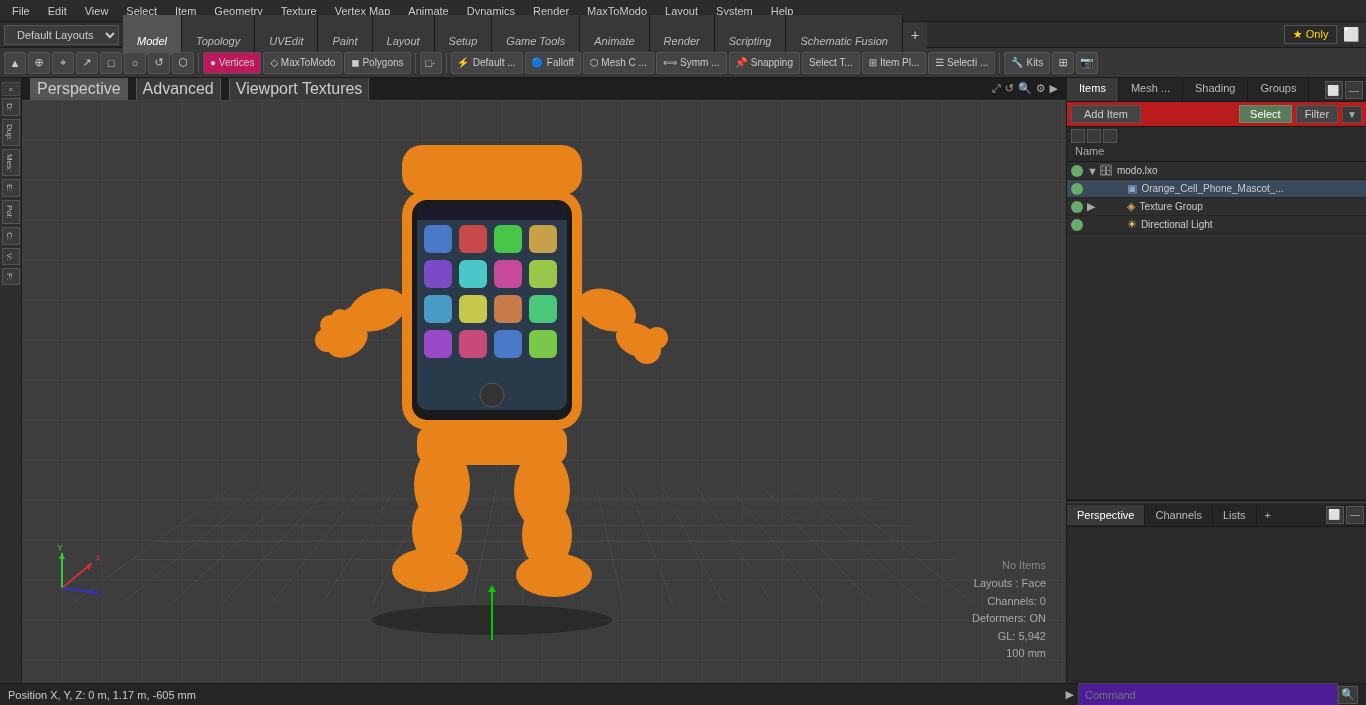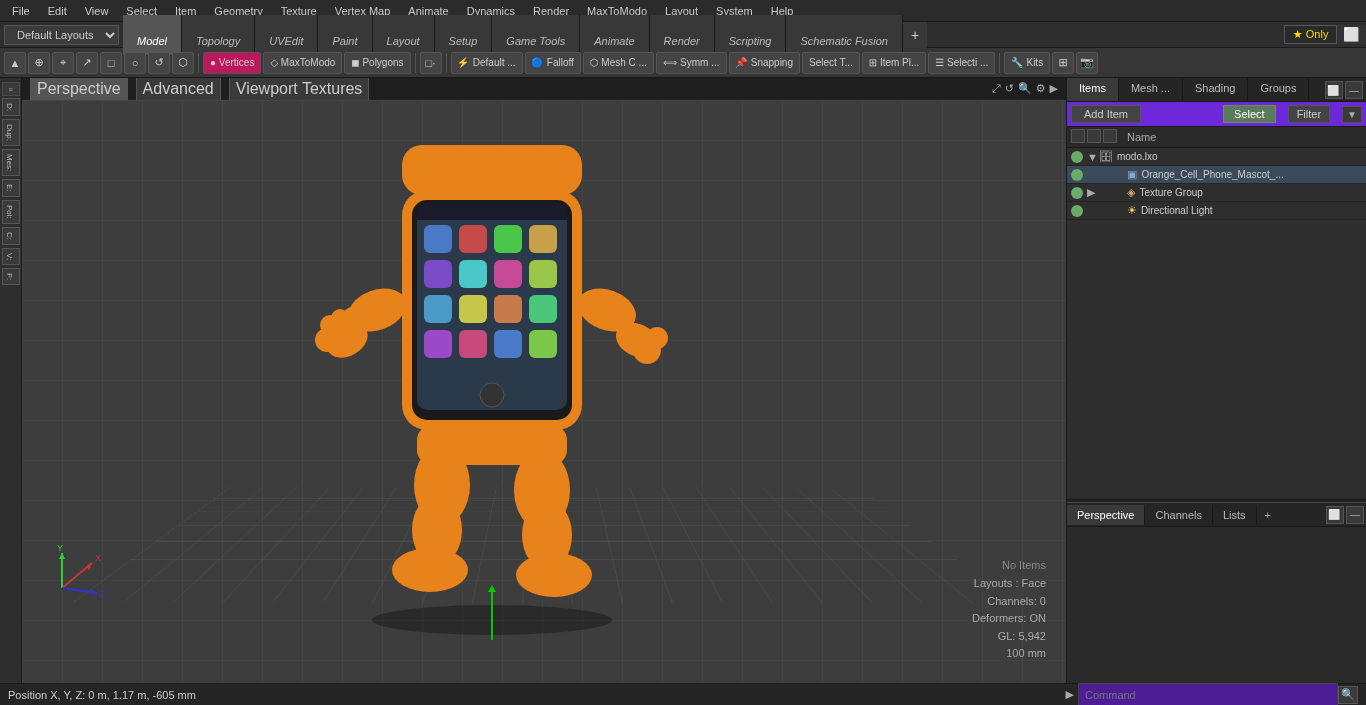--- a/index.html
+++ b/index.html
@@ -69,27 +69,27 @@
     
     #right-panel { width: 300px; background: #2e2e2e; border-left: 1px solid #1a1a1a; display: flex; flex-direction: column; }
 
     
     #right-tabs { display: flex; background: #252525; height: 24px; border-bottom: 1px solid #1a1a1a; }
     .right-tab { padding: 4px 12px; font-size: 11px; cursor: pointer; color: #bbb; border-right: 1px solid #1a1a1a; }
     .right-tab.active { background: #3a3a3a; color: #fff; }
 
     
     #items-panel { flex: 1; display: flex; flex-direction: column; }
-    #items-toolbar { display: flex; align-items: center; padding: 3px 4px; gap: 12px; background: #6d28d9; border-bottom: 1px solid #1a1a1a; }
+    #items-toolbar { display: flex; align-items: center; padding: 3px 4px; gap: 4px; background: #b91c1c; border-bottom: 1px solid #1a1a1a; }
     .items-add-btn { background: #444; border: 1px solid #555; color: #ccc; padding: 2px 12px; font-size: 11px; cursor: pointer; }
     .items-filter-btn { background: #444; border: 1px solid #555; color: #ccc; padding: 2px 8px; font-size: 11px; cursor: pointer; margin-left: auto; }
     .items-select-btn { background: #5a7a5a; border: 1px solid #6a8a6a; color: #fff; padding: 2px 10px; font-size: 11px; cursor: pointer; }
 
     
-    #items-list-header { display: flex; background: #2a2a2a; padding: 2px 4px; border-bottom: 1px solid #1a1a1a; }
+    #items-list-header { display: flex; background: #2a2a2a; padding: 2px 4px; border-bottom: 1px solid #1a1a1a; flex-direction: column; }
     .items-col-name { font-size: 11px; color: #aaa; padding: 2px 4px; }
 
     
     #items-list { flex: 1; overflow-y: auto; background: #2e2e2e; }
     .item-row { display: flex; align-items: center; padding: 2px 4px; border-bottom: 1px solid #252525; cursor: pointer; }
     .item-row.selected { background: #3a4a5a; }
     .item-name { font-size: 10px; color: #ccc; }
 
     
     .h-divider { height: 4px; background: #222; cursor: row-resize; border-top: 1px solid #1a1a1a; border-bottom: 1px solid #444; }

